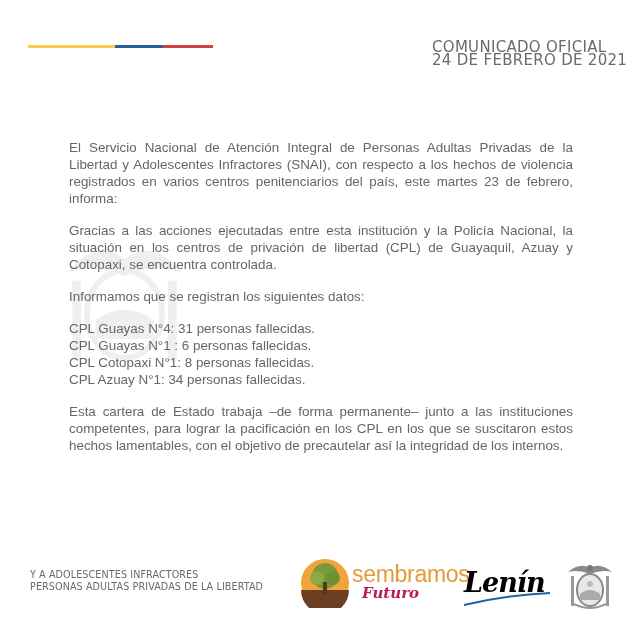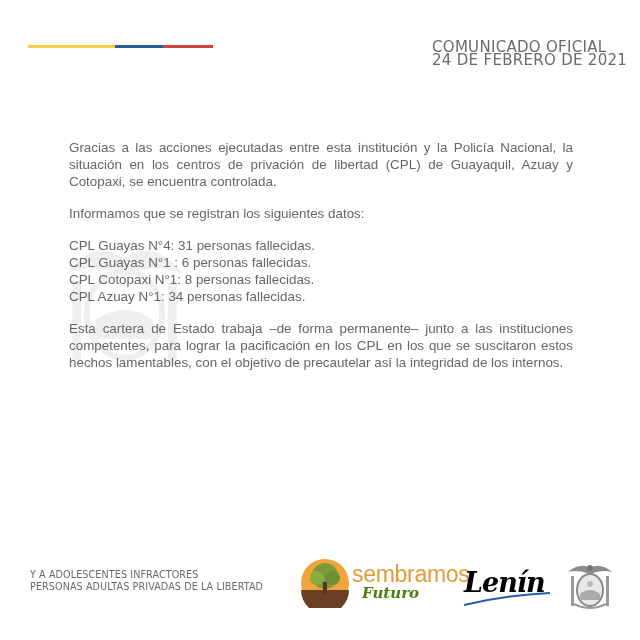--- a/index.html
+++ b/index.html
@@ -26,21 +26,21 @@
     .footer-org {
       position: absolute; left: 30px; top: 569px; width: 260px;
       font-family: "DejaVu Sans", sans-serif; font-size: 9.6px; line-height: 11.5px; color: #6a6a6a;
       letter-spacing: 0.1px;
     }
     .footer-org div { white-space: nowrap; }
     .logo-sembramos { position: absolute; left: 300px; top: 558px; width: 160px; height: 52px; }
     .logo-lenin { position: absolute; left: 462px; top: 565px; width: 90px; height: 44px; }
     .logo-shield { position: absolute; left: 562px; top: 558px; width: 56px; height: 56px; }
     .sem-text { position: absolute; left: 52px; top: 3px; font-size: 23px; color: #e59a3a; font-family: "Liberation Sans", sans-serif; letter-spacing: -0.3px; }
-    .fut-text { position: absolute; left: 62px; top: 26px; font-size: 15px; font-style: italic; font-weight: bold; color: #4d7c0f; font-family: "DejaVu Serif", serif; }
+    .fut-text { position: absolute; left: 62px; top: 26px; font-size: 15px; font-style: italic; font-weight: bold; color: #be185d; font-family: "DejaVu Serif", serif; }
     .lenin-text { position: absolute; left: 2px; top: 2px; font-size: 27px; font-style: italic; font-weight: bold; color: #000000; font-family: "DejaVu Serif", serif; letter-spacing: -1px; }
   </style>
 </head>
 <body>
 
 <div class="flag-bar">
   <span style="width:87px;background:#f6cf4a;"></span>
   <span style="width:48px;background:#2a5c9a;"></span>
   <span style="width:50px;background:#d2433f;"></span>
 </div>
@@ -52,20 +52,21 @@
 
 <svg class="watermark" viewBox="0 0 100 100">
   <path d="M10 30 Q30 5 50 20 Q70 5 90 30 Q70 22 50 32 Q30 22 10 30Z" fill="#555"></path>
   <ellipse cx="50" cy="58" rx="26" ry="30" fill="none" stroke="#555" stroke-width="4"></ellipse>
   <rect x="14" y="35" width="6" height="55" fill="#555"></rect>
   <rect x="80" y="35" width="6" height="55" fill="#555"></rect>
   <path d="M30 62 Q50 48 70 62 L70 75 L30 75Z" fill="#555"></path>
 </svg>
 
 <div class="body-text">
+  <p>El Servicio Nacional de Atención Integral de Personas Adultas Privadas de la Libertad y Adolescentes Infractores (SNAI), con respecto a los hechos de violencia registrados en varios centros penitenciarios del país, este martes 23 de febrero, informa:</p>
   <p>Gracias a las acciones ejecutadas entre esta institución y la Policía Nacional, la situación en los centros de privación de libertad (CPL) de Guayaquil, Azuay y Cotopaxi, se encuentra controlada.</p>
   <p>Informamos que se registran los siguientes datos:</p>
   <div class="list">
     <div>CPL Guayas N°4:  31 personas fallecidas.</div>
     <div>CPL Guayas N°1 : 6 personas fallecidas.</div>
     <div>CPL Cotopaxi N°1: 8 personas fallecidas.</div>
     <div>CPL Azuay N°1: 34 personas fallecidas.</div>
   </div>
   <p>Esta cartera de Estado trabaja –de  forma permanente– junto a las instituciones competentes, para lograr la pacificación en los CPL en los que se suscitaron estos hechos lamentables, con el objetivo de precautelar así la integridad de los internos.</p>
 </div>

